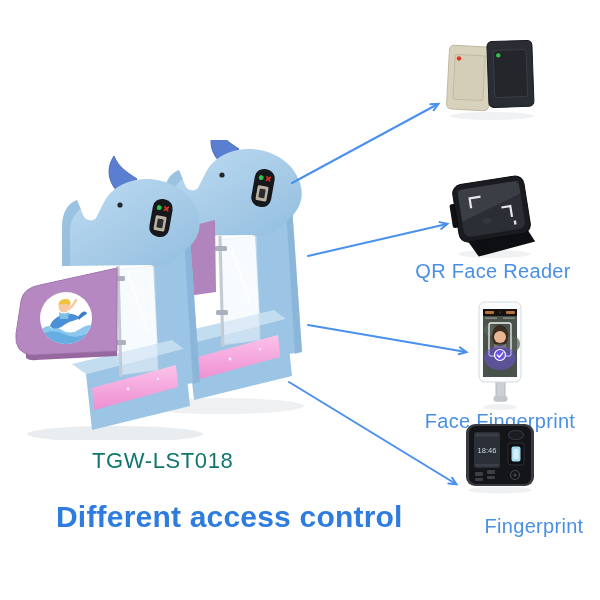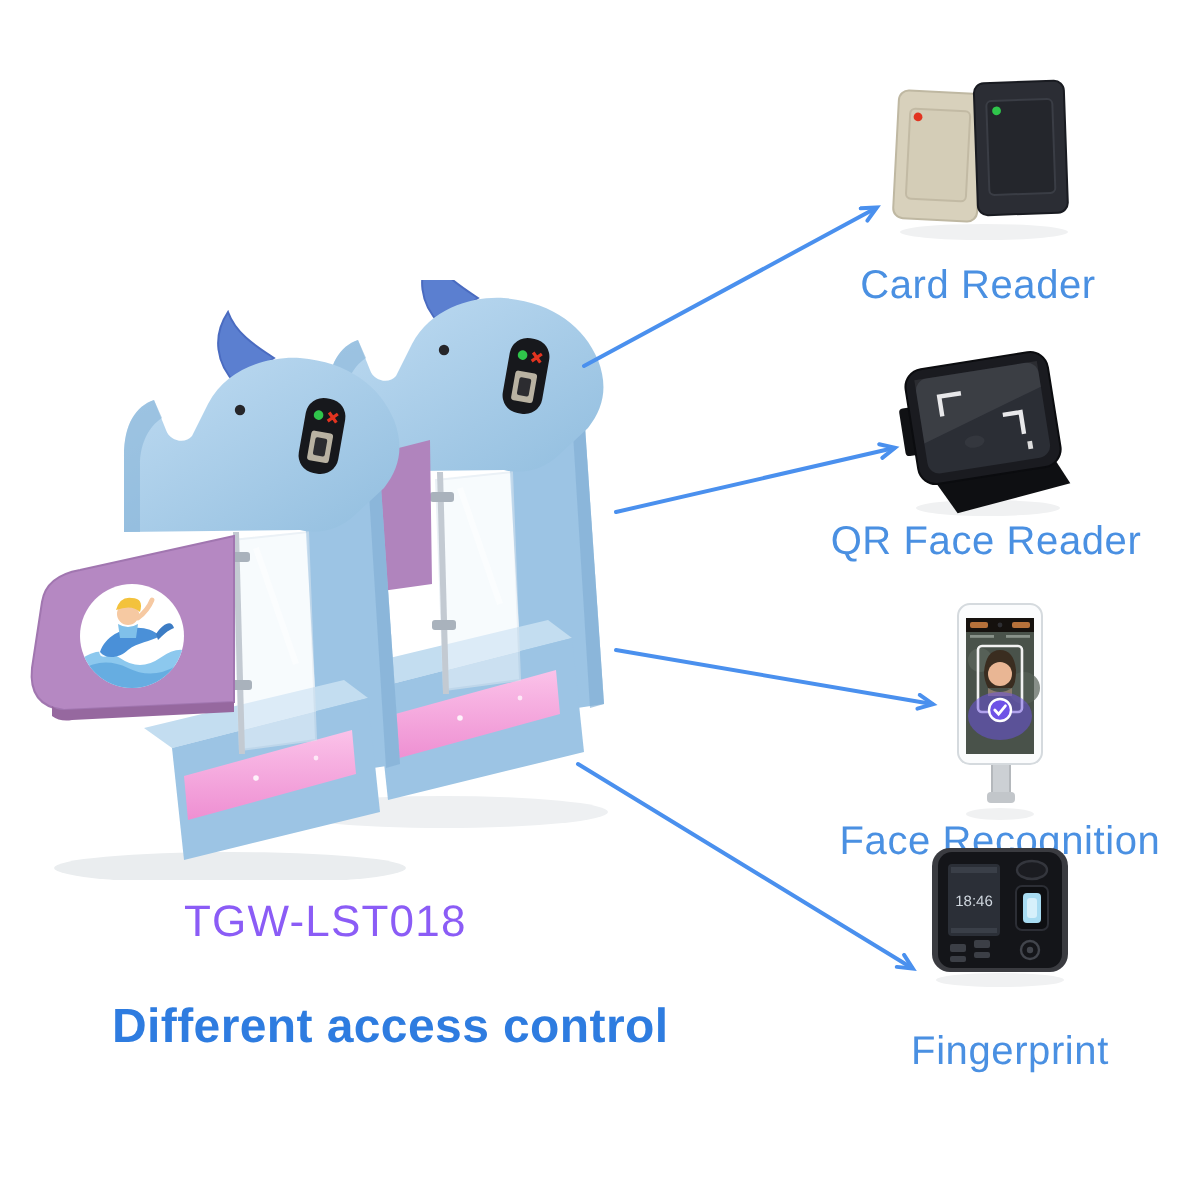--- a/index.html
+++ b/index.html
@@ -8,25 +8,25 @@
     font-family:"Liberation Sans", sans-serif;
   }
   .abs{position:absolute;}
   .device-label{
     position:absolute;transform:translateX(-50%);
     color:#4a90e2;font-size:20px;line-height:1.1;white-space:nowrap;
     letter-spacing:0.3px;
   }
   .model-number{
     position:absolute;left:92px;top:448px;
-    color:#8b5cf6;font-size:22px;letter-spacing:0.6px;
+    color:#0f766e;font-size:22px;letter-spacing:0.6px;
   }
   .tagline{
     position:absolute;left:56px;top:500px;
-    color:#2e7ce0;font-size:24px;font-weight:bold;letter-spacing:0.2px;
+    color:#2e7ce0;font-size:30px;font-weight:bold;letter-spacing:0.2px;
   }
   svg{display:block;}
 </style>
 </head>
 <body>
 
 <div class="canvas">
 
   <div class="abs" style="left:10px;top:140px;width:320px;height:300px;">
     <svg viewBox="0 0 320 300" width="320" height="300">
@@ -136,21 +136,20 @@
         <rect x="14" y="19" width="30" height="45" rx="2.5" fill="#d4cdb7" stroke="#c2baa4" stroke-width="1"></rect>
         <circle cx="18" cy="23" r="2.2" fill="#e23420"></circle>
       </g>
       <g transform="rotate(-2 70 40)">
         <rect x="48" y="5" width="45" height="66" rx="5" fill="#2b2d34" stroke="#191b21" stroke-width="1"></rect>
         <rect x="54" y="14" width="33" height="47" rx="2.5" fill="#24262c" stroke="#3a3d45" stroke-width="1"></rect>
         <circle cx="59" cy="19" r="2.2" fill="#2fc54b"></circle>
       </g>
     </svg>
   </div>
-  <div class="device-label" style="left:489px;top:132px;">Card Reader</div>
 
   <div class="abs" style="left:446px;top:168px;width:92px;height:92px;">
     <svg viewBox="0 0 92 92" width="92" height="92">
       <ellipse cx="48" cy="86" rx="36" ry="4" fill="#f0f1f2"></ellipse>
       <g transform="rotate(-9 46 44)">
         <rect x="5" y="30" width="9" height="24" rx="2" fill="#101114"></rect>
         <polygon points="16,66 76,62 84,80 26,86" fill="#0e0f12"></polygon>
         <rect x="10" y="12" width="72" height="58" rx="9" fill="#1a1b20" stroke="#0b0c0f" stroke-width="1"></rect>
         <rect x="15" y="17" width="62" height="48" rx="6" fill="#2b2e35"></rect>
         <polygon points="15,17 77,17 77,30 15,49" fill="#ffffff" opacity="0.08"></polygon>
@@ -184,21 +183,21 @@
         <circle cx="30" cy="37" r="6" fill="#e9b694"></circle>
         <path d="M24,44 Q30,48 36,44 L36,48 L24,48 Z" fill="#8a7a6a"></path>
       </g>
       <ellipse cx="30" cy="58" rx="16" ry="12" fill="#6e52e6" opacity="0.5"></ellipse>
       <g>
         <circle cx="30" cy="55" r="5.5" fill="#6e52e6" stroke="#ffffff" stroke-width="1.2"></circle>
         <path d="M27.4,55 l1.9,2.1 l3.4,-4.2" fill="none" stroke="#ffffff" stroke-width="1.4" stroke-linecap="round"></path>
       </g>
     </svg>
   </div>
-  <div class="device-label" style="left:500px;top:410px;">Face Recognition</div>
+  <div class="device-label" style="left:500px;top:410px;">Face Fingerprint</div>
 
   <div class="abs" style="left:460px;top:420px;width:80px;height:74px;">
     <svg viewBox="0 0 80 74" width="80" height="74">
       <ellipse cx="40" cy="70" rx="32" ry="3.5" fill="#f0f1f2"></ellipse>
       <rect x="6" y="4" width="68" height="62" rx="9" fill="#3a3b40"></rect>
       <rect x="9" y="6" width="62" height="58" rx="7" fill="#141519"></rect>
       <g>
         <rect x="14" y="12" width="26" height="36" rx="2" fill="#2b2f37"></rect>
         <rect x="15.5" y="13.5" width="23" height="3" fill="#3a3f48"></rect>
         <rect x="15.5" y="44" width="23" height="2.5" fill="#3a3f48"></rect>
@@ -215,18 +214,18 @@
         <rect x="27" y="50" width="8" height="4" rx="1"></rect>
         <rect x="15" y="58" width="8" height="3" rx="1"></rect>
         <rect x="27" y="56" width="8" height="3" rx="1"></rect>
       </g>
       <g>
         <circle cx="55" cy="55" r="4.5" fill="none" stroke="#42454c" stroke-width="1.2"></circle>
         <circle cx="55" cy="55" r="1.6" fill="#42454c"></circle>
       </g>
     </svg>
   </div>
-  <div class="device-label" style="left:505px;top:515px;">Fingerprint</div>
+  <div class="device-label" style="left:534px;top:515px;">Fingerprint</div>
 
   <div class="model-number">TGW-LST018</div>
   <div class="tagline">Different access control</div>
 
 </div>
 
 </body></html>

